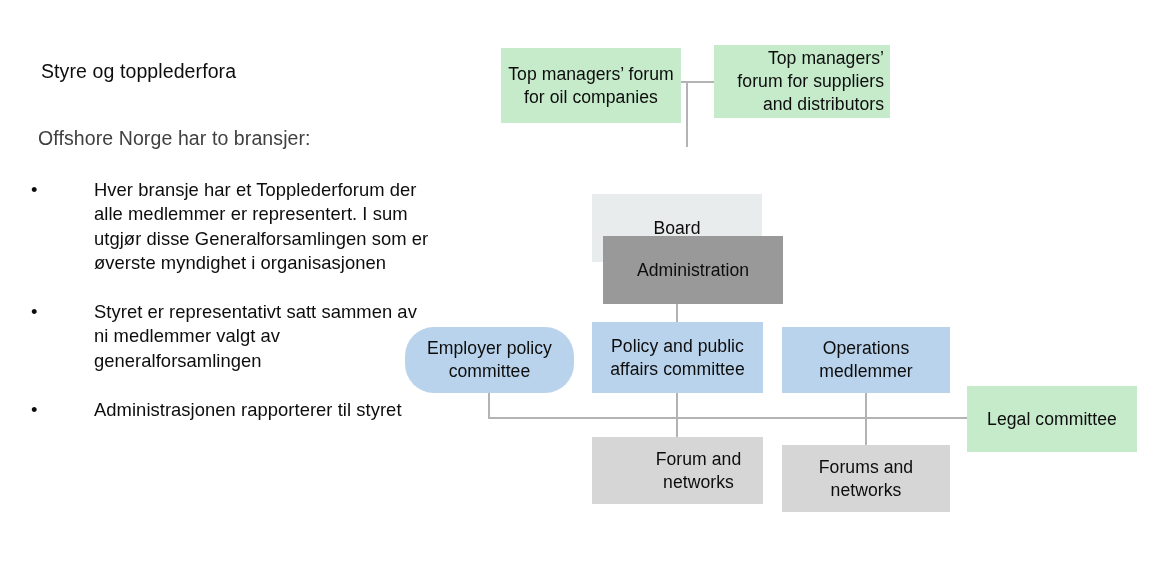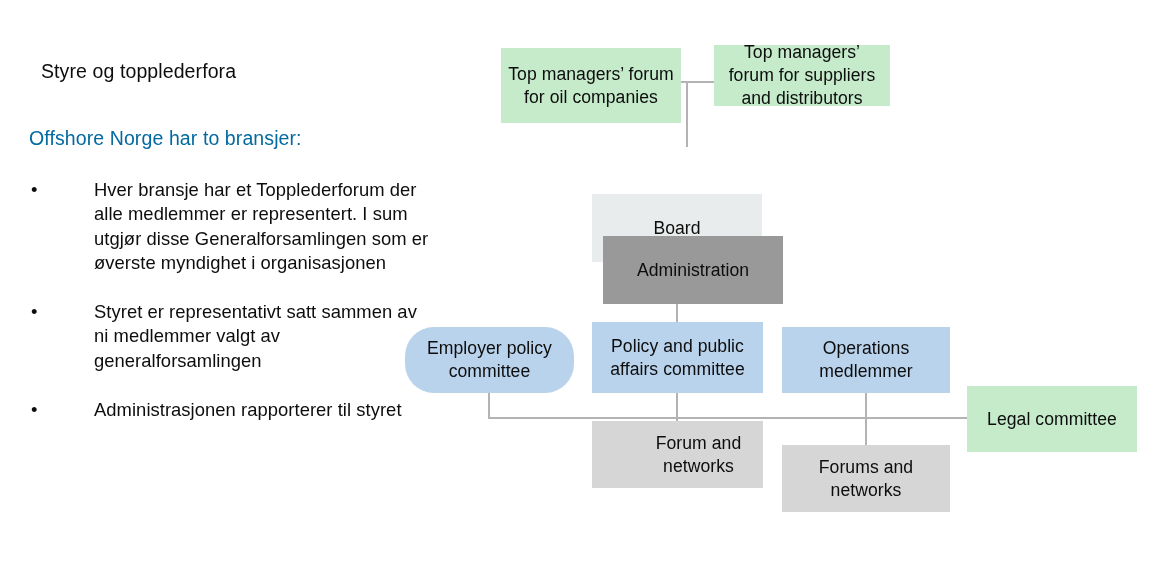--- a/index.html
+++ b/index.html
@@ -29,26 +29,26 @@
     left: 41px;
     top: 58px;
     font-size: 19.5px;
     line-height: 26px;
     letter-spacing: 0.1px;
     color: #0d0d0d;
     white-space: nowrap;
   }
   .subheading {
     position: absolute;
-    left: 29px;
+    left: 38px;
     top: 125px;
     font-size: 19.5px;
     line-height: 26px;
     letter-spacing: 0.1px;
-    color: #0369a1;
+    color: #404040;
     white-space: nowrap;
   }
   .bullet-list {
     position: absolute;
     left: 29px;
     top: 178px;
     width: 400px;
   }
   .bullet-item {
     position: relative;
@@ -99,28 +99,28 @@
     padding: 2px 6px;
   }
   .node-green  { background: #c5ebcb; }
   .node-gray-l { background: #e9ecec; margin-top: 47px; }
   .node-gray-d { background: #999999; }
   .node-blue   { background: #b9d3ec; }
   .node-gray-m { background: #d6d6d6; }
 
   
   #node-tmf-oil      { left: 501px; top: 48px;  width: 180px; height: 75px; }
-  #node-tmf-supp     { left: 714px; top: 45px;  width: 176px; height: 61px; }
+  #node-tmf-supp     { left: 714px; top: 45px;  width: 176px; height: 73px; text-align: right; }
   #node-board        { left: 592px; top: 147px; width: 170px; height: 68px; }
   #node-admin        { left: 603px; top: 236px; width: 180px; height: 68px; }
   #node-employer     { left: 405px; top: 327px; width: 169px; height: 66px; border-radius: 29px; }
   #node-policy       { left: 592px; top: 322px; width: 171px; height: 71px; }
   #node-operations   { left: 782px; top: 327px; width: 168px; height: 66px; }
   #node-legal        { left: 967px; top: 386px; width: 170px; height: 66px; }
-  #node-forum-left   { left: 592px; top: 421px; width: 171px; height: 67px; padding-left: 48px; }
+  #node-forum-left   { left: 592px; top: 437px; width: 171px; height: 67px; padding-left: 48px; }
   #node-forum-right  { left: 782px; top: 445px; width: 168px; height: 67px; }
 </style>
 </head>
 <body>
 
 <div class="text-panel">
   <div class="heading">Styre og topplederfora</div>
   <div class="subheading">Offshore Norge har to bransjer:</div>
 
   <div class="bullet-list">

